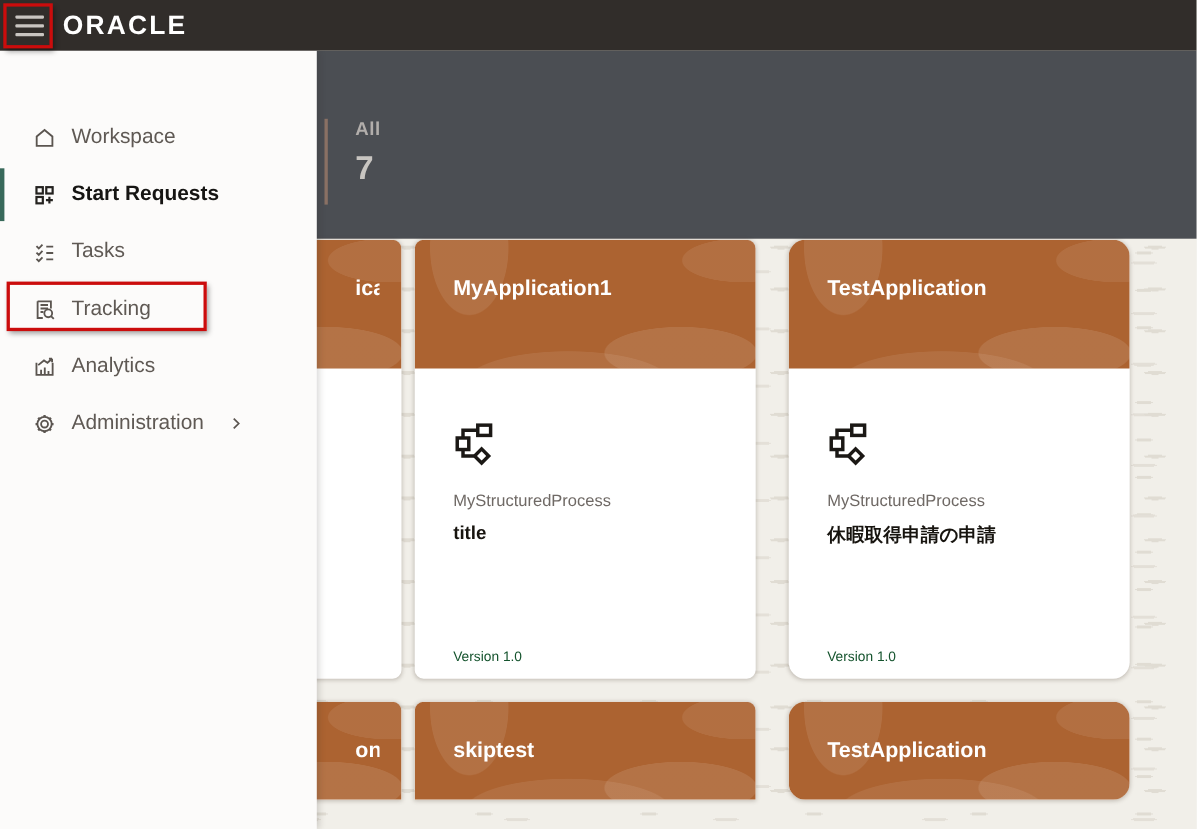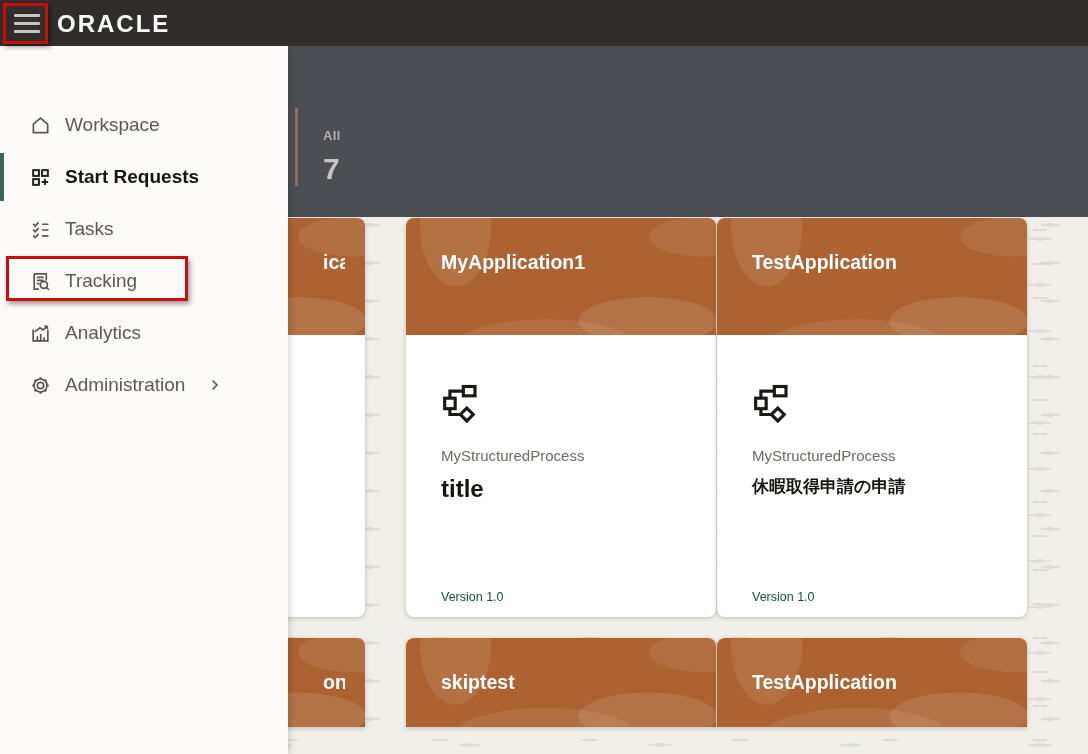--- a/index.html
+++ b/index.html
@@ -11,55 +11,55 @@
   .topbar { position:absolute; top:0; left:0; right:0; height:46px; background:#312d2a; z-index:40; }
   .menu-btn { position:absolute; left:14px; top:14px; width:28px; height:19px;
               display:flex; flex-direction:column; justify-content:space-between; cursor:pointer; }
   .menu-btn .bar { height:3px; width:26px; background:#c9c5c1; border-radius:1px; }
   .brand { position:absolute; left:57px; top:10px; font-size:24px; font-weight:700;
            letter-spacing:2px; color:#fff; }
 
   
   .subheader { position:absolute; top:46px; left:0; right:0; height:171px; background:#4b4e53; z-index:5; }
   .stat { position:absolute; left:295px; top:62px; border-left:3px solid #8a7164; padding-left:25px; height:78px; }
-  .stat-label { font-size:13px; font-weight:700; color:#b2aeab; letter-spacing:.4px; margin-top:20px; }
+  .stat-label { font-size:17px; font-weight:700; color:#b2aeab; letter-spacing:.4px; margin-top:0; }
   .stat-value { font-size:30px; font-weight:700; color:#c8c5c1; margin-top:9px; }
 
   
   .content-bg { position:absolute; top:217px; left:0; right:0; bottom:0; background-color:#f1efe9;
     background-image:
       radial-gradient(ellipse 10px 1.6px at 30px 8px,  #e0dcd3 0 98%, transparent 100%),
       radial-gradient(ellipse 12px 1.6px at 90px 22px, #e3dfd7 0 98%, transparent 100%),
       radial-gradient(ellipse 8px 1.5px  at 140px 13px,#e0dcd3 0 98%, transparent 100%),
       radial-gradient(ellipse 11px 1.6px at 60px 30px, #e4e0d8 0 98%, transparent 100%);
     background-size: 170px 38px, 190px 46px, 150px 34px, 210px 52px;
     z-index:1; }
 
   
   .card { position:absolute; width:310px; background:#fff; border-radius:8px;
           box-shadow:0 1px 4px rgba(70,55,40,.28); overflow:hidden; z-index:6; }
   .card.row1 { top:218px; height:399px; }
   .card.row2 { top:638px; height:89px; border-radius:8px 8px 0 0; }
-  .card.col1 { left:55px; } .card.col2 { left:406px; } .card.col3 { left:717px; }
+  .card.col1 { left:55px; } .card.col2 { left:377px; } .card.col3 { left:717px;border-radius:15px; }
 
   .card-header { height:117px; padding:33px 20px 0 35px; background-color:#ac6331;
     background-image:
       radial-gradient(ellipse 70px 24px at 78% 88%, rgba(255,255,255,.10) 0 98%, transparent 100%),
       radial-gradient(ellipse 36px 62px at 16% 6%,  rgba(255,255,255,.09) 0 98%, transparent 100%),
       radial-gradient(ellipse 95px 30px at 45% 112%,rgba(255,255,255,.08) 0 98%, transparent 100%),
       radial-gradient(ellipse 55px 20px at 96% 16%, rgba(255,255,255,.08) 0 98%, transparent 100%);
   }
   .card.row2 .card-header { height:89px; }
   .card-title { color:#fff; font-size:19.5px; font-weight:700; white-space:nowrap; overflow:hidden; }
   .card.partial .card-title { padding-left:233px; }
 
   .card-body { position:relative; height:282px; padding:36px 30px 0 35px;margin-top:12px; }
   .proc-icon { display:block; margin-bottom:22px; }
   .proc-name { font-size:15px; color:#6f6965; margin-bottom:11px; }
-  .proc-title { font-size:24px; font-weight:700; color:#17140f; }
+  .proc-title { font-size:17px; font-weight:700; color:#17140f; }
   .proc-title.jp { font-size:17px; }
   .card-version { position:absolute; left:35px; bottom:25px; font-size:12.5px; color:#14532d; }
 
   
   .sidebar { position:absolute; top:46px; left:0; bottom:0; width:288px; background:#fcfbfa;
              box-shadow:2px 0 6px rgba(40,35,30,.18); z-index:30; }
   .nav { padding-top:53px; }
   .nav-item { position:relative; height:52px; display:flex; align-items:center;
               padding-left:30px; gap:14px; font-size:19px; color:#5f5954; cursor:pointer; }
   .nav-item .ico { width:21px; height:21px; flex:0 0 21px; display:flex; align-items:center; justify-content:center; }

